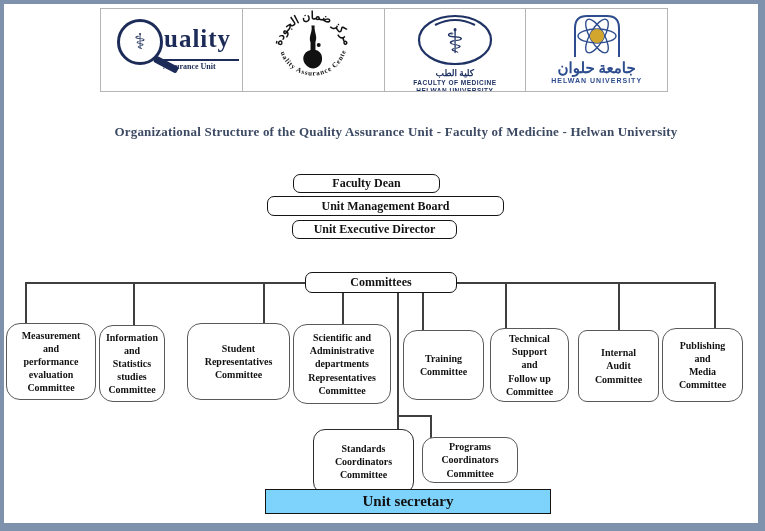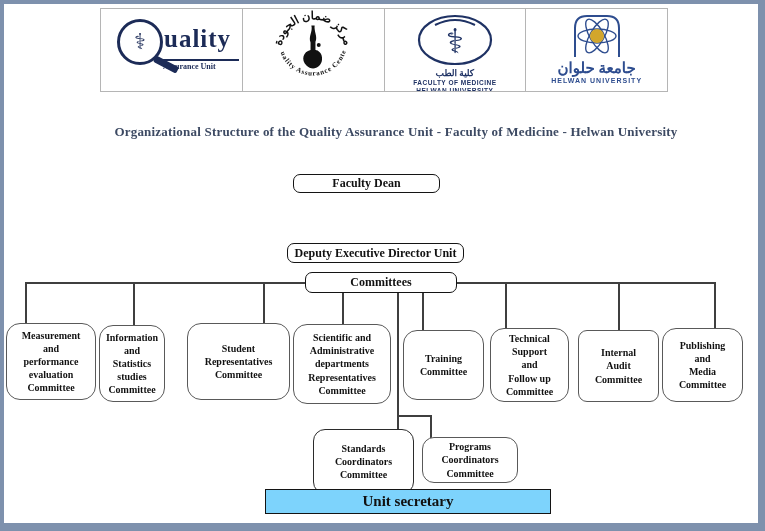--- a/index.html
+++ b/index.html
@@ -132,21 +132,22 @@
         </svg>
         <div class="hu-ar">جامعة حلوان</div>
         <div class="hu-en">HELWAN UNIVERSITY</div>
       </div>
     </div>
   </div>
 
   <div class="page-title">Organizational Structure of the Quality Assurance Unit - Faculty of Medicine - Helwan University</div>
 
   <div class="obox" style="left:293px; top:174px; width:147px; height:19px;">Faculty Dean</div>
-  <div class="obox" style="left:287px; top:243px; width:177px; height:20px;">Deputy Executive Director Unit</div>
+  <div class="obox" style="left:267px; top:196px; width:237px; height:20px;">Unit Management Board</div>
+  <div class="obox" style="left:292px; top:220px; width:165px; height:19px;">Unit Executive Director</div>
   <div class="obox" style="left:305px; top:272px; width:152px; height:21px; border-width:1.6px;">Committees</div>
 
   <div class="ln" style="left:25px;  top:282px; width:281px; height:1.5px;"></div>
   <div class="ln" style="left:457px; top:282px; width:258px; height:1.5px;"></div>
   <div class="ln" style="left:25px;  top:282px; width:1.5px; height:41px;"></div>
   <div class="ln" style="left:133px; top:282px; width:1.5px; height:43px;"></div>
   <div class="ln" style="left:263px; top:282px; width:1.5px; height:43px;"></div>
   <div class="ln" style="left:505px; top:282px; width:1.5px; height:46px;"></div>
   <div class="ln" style="left:618px; top:282px; width:1.5px; height:48px;"></div>
   <div class="ln" style="left:714px; top:282px; width:1.5px; height:46px;"></div>

